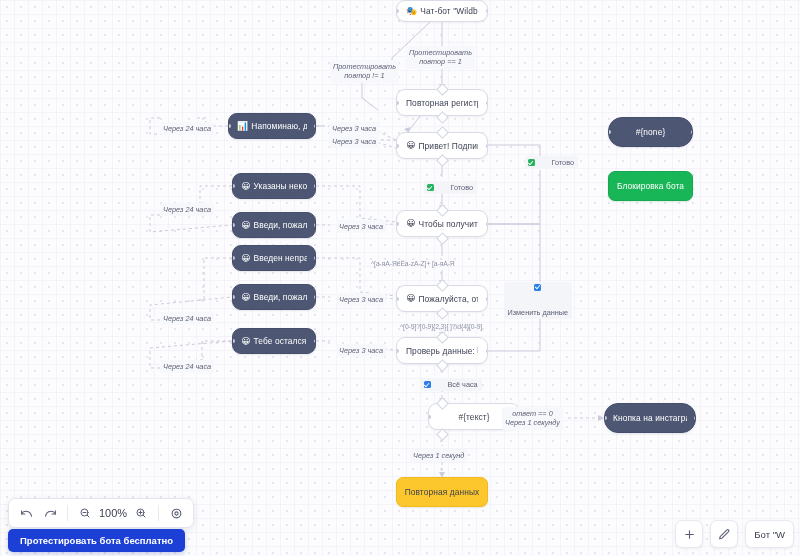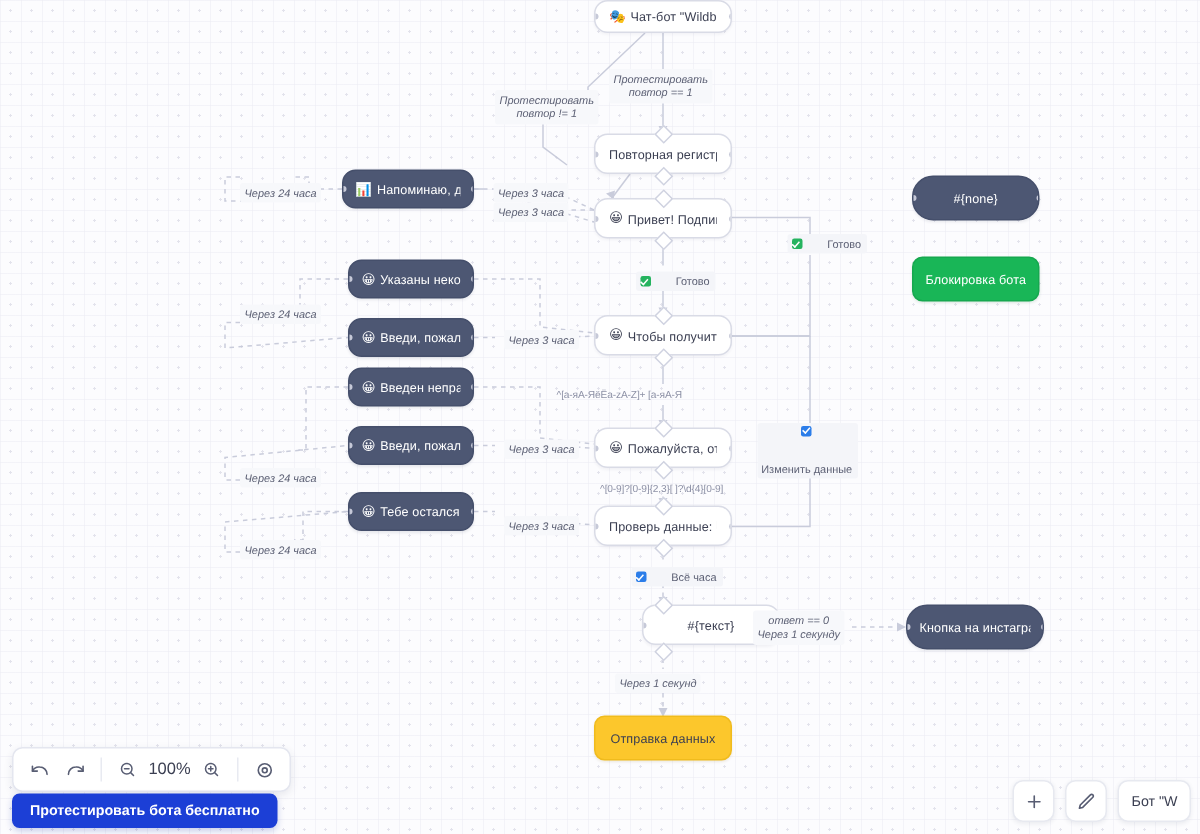--- a/index.html
+++ b/index.html
@@ -269,21 +269,21 @@
       <div class="diamond" style="left: 442px; top: 333px; margin-left: -4px;"></div>
       <div class="diamond" style="left: 442px; top: 361px; margin-left: -4px;"></div>
       <div class="node n-white center" style="left: 396px; top: 403px; width: 92px; height: 27px; margin-left: 32px;">
         <span class="lbl">#{текст}</span>
         <span class="port l"></span>
         <span class="port r"></span>
       </div>
       <div class="diamond" style="left: 442px; top: 399px; margin-left: -4px;"></div>
       <div class="diamond" style="left: 442px; top: 430px; margin-left: -4px;"></div>
       <div class="node n-yellow center" style="left: 396px; top: 477px; width: 92px; height: 30px;">
-        <span class="lbl">Отправка данных</span>
+        <span class="lbl">Повторная данных</span>
       </div>
       <div class="node n-dark" style="left: 228px; top: 113px; width: 88px; height: 26px;">
         <span class="emo">📊</span>
         <span class="lbl">Напоминаю, для тог</span>
         <span class="port l"></span>
         <span class="port r"></span>
       </div>
       <div class="node n-dark" style="left: 232px; top: 173px; width: 84px; height: 26px;">
         <span class="emo">😀</span>
         <span class="lbl">Указаны некорректн</span>

